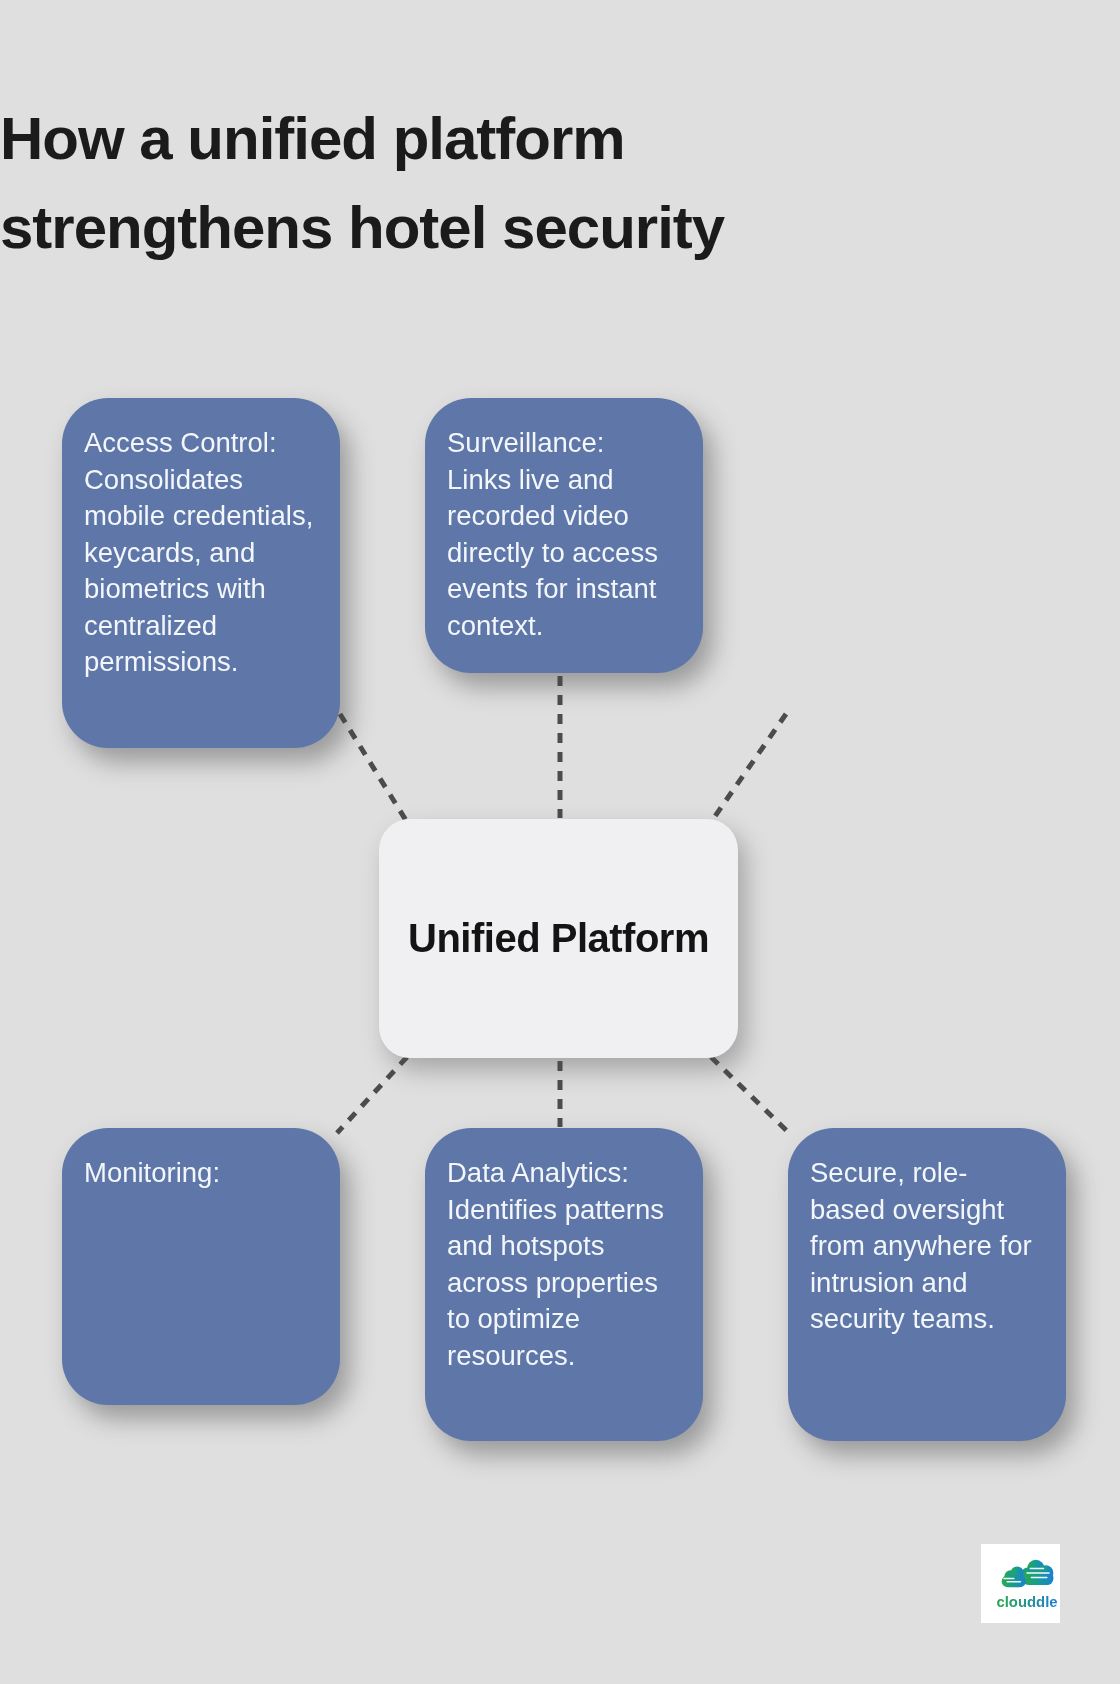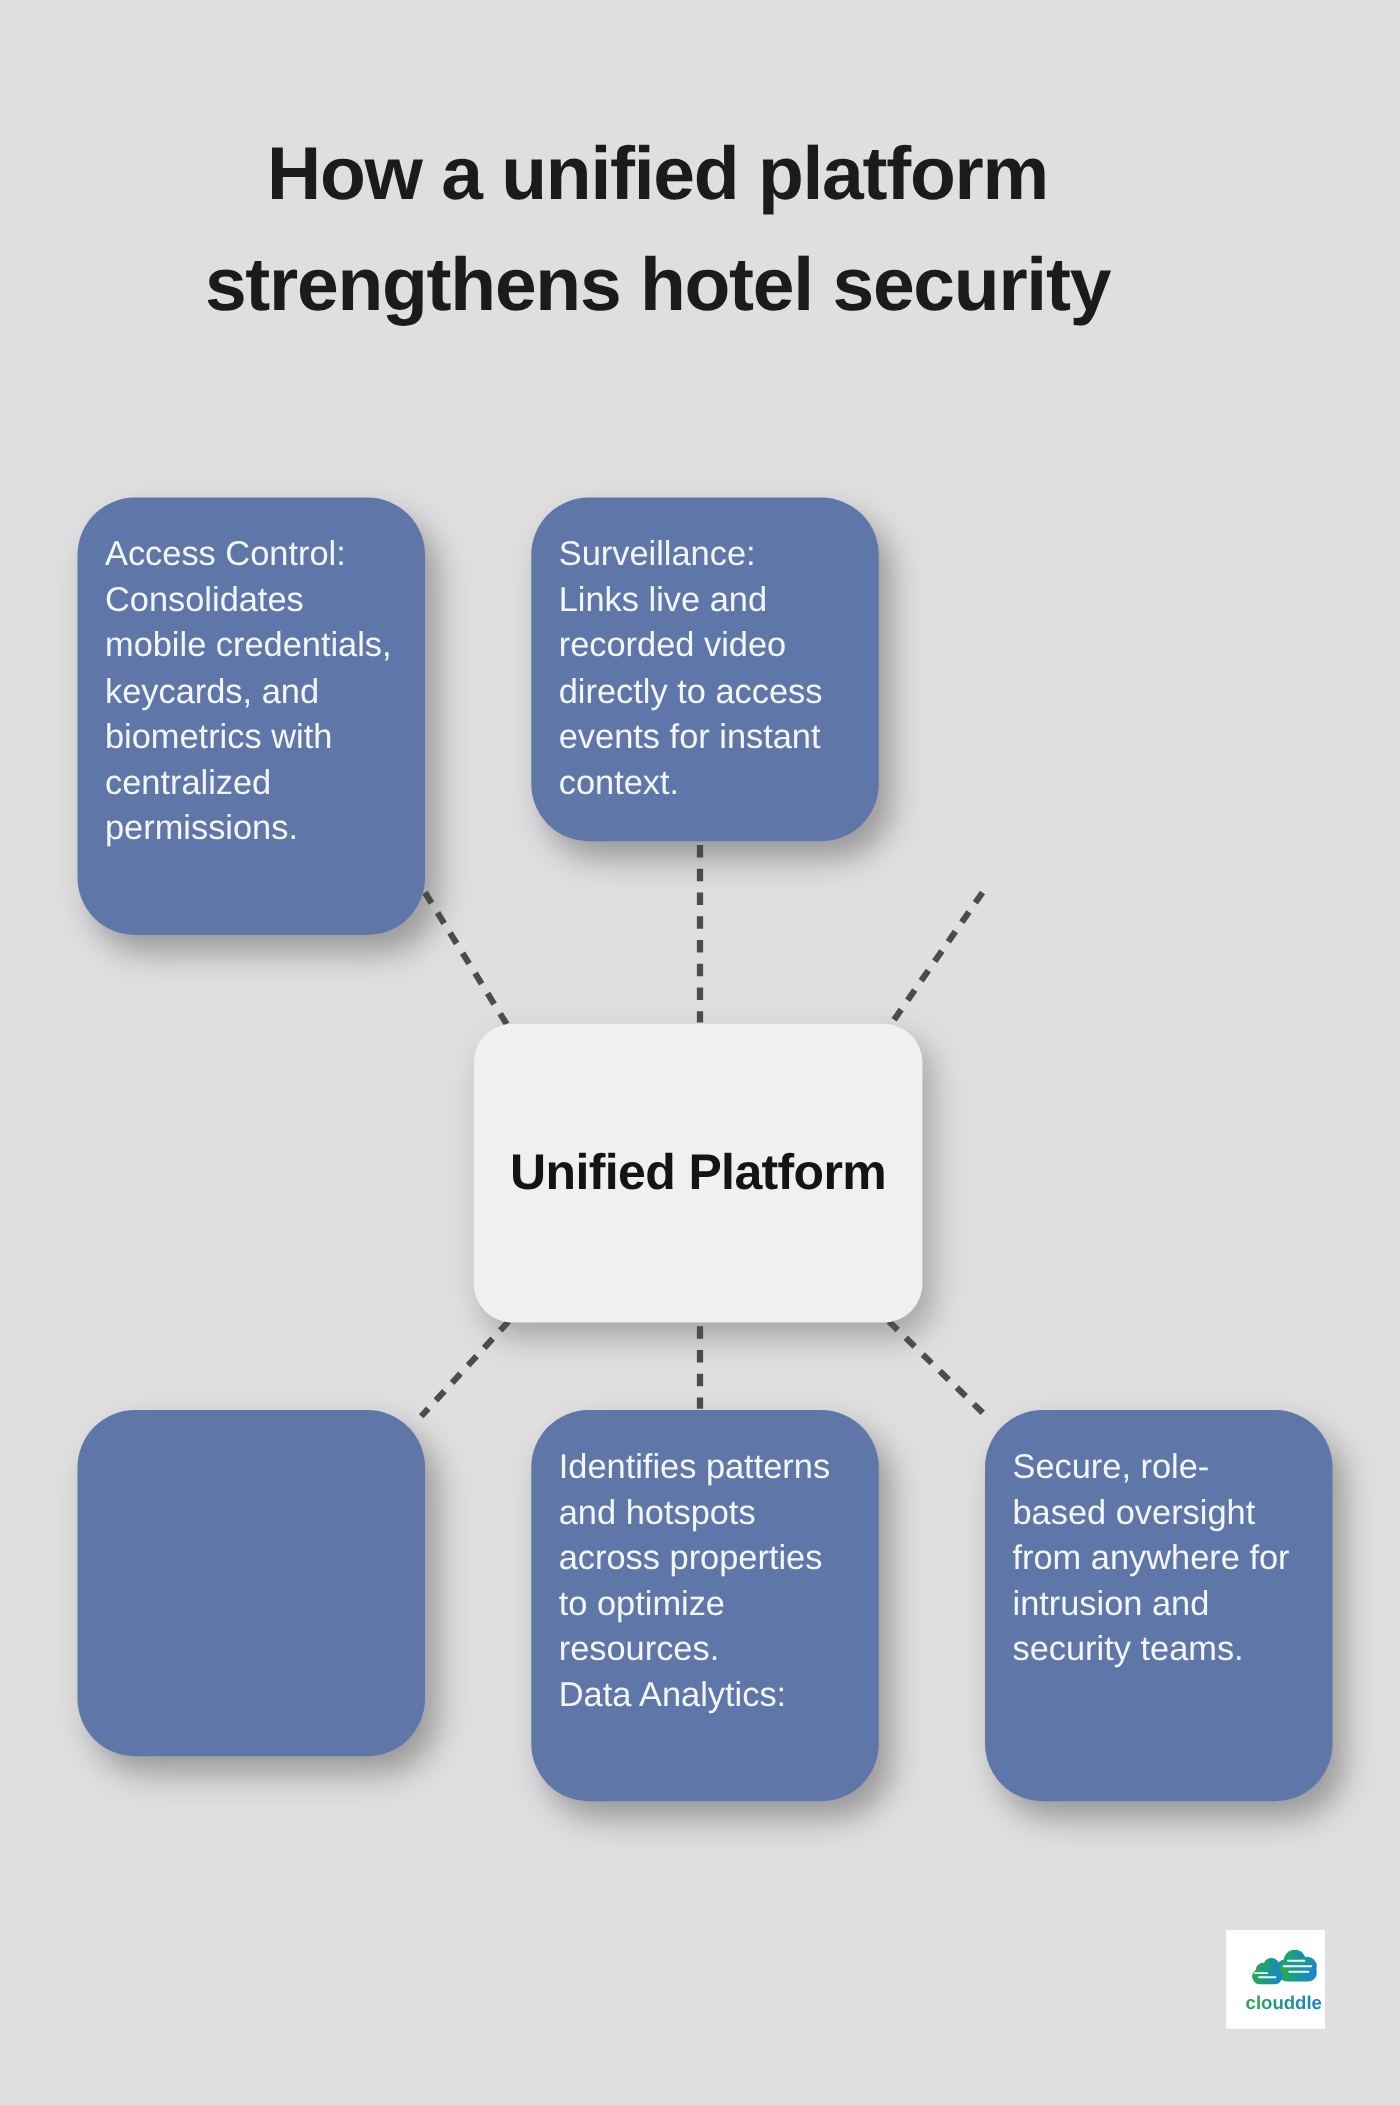--- a/index.html
+++ b/index.html
@@ -3,21 +3,21 @@
 <meta charset="utf-8">
 <style>
   html,body { margin:0; padding:0; background:#c9c9c9; }
   .canvas {
     position:relative; width:1120px; height:1684px; overflow:hidden;
     background:#dfdfe0;
     font-family:"Liberation Sans", sans-serif;
   }
   .title {
     position:absolute; top:94px; left:0; width:1052px;
-    text-align:center; font-weight:bold; font-size:60px; line-height:89px;
+    text-align:left; font-weight:bold; font-size:60px; line-height:89px;
     letter-spacing:-1px; color:#1b1b1b;
   }
   .connectors { position:absolute; left:0; top:0; }
   .connectors line { stroke:#4c4c4c; stroke-width:5; stroke-dasharray:10 9; }
   .node {
     position:absolute; width:278px; box-sizing:border-box;
     background:#5e77a8; border-radius:46px;
     box-shadow:10px 14px 24px rgba(70,70,70,0.45);
     color:#f3f6fa; font-size:27.5px; line-height:36.5px;
     padding:27px 26px 27px 22px;
@@ -71,25 +71,26 @@
     <div>Surveillance:</div>
     <div>Links live and recorded video directly to access events for instant context.</div>
   </div>
 
 
   <div class="center-node">
     <div class="center-label">Unified Platform</div>
   </div>
 
   <div class="node n4">
+    <div>Monitoring:</div>
   </div>
 
   <div class="node n5">
+    <div>Data Analytics:</div>
     <div>Identifies patterns and hotspots across properties to optimize resources.</div>
-    <div>Data Analytics:</div>
   </div>
 
   <div class="node n6">
     <div>Secure, role-based oversight from anywhere for intrusion and security teams.</div>
   </div>
 
   <div class="logo-card">
     <svg width="66" height="60" viewBox="0 0 60 54">
       <defs>
         <linearGradient id="cloudGrad" x1="0" y1="0" x2="1" y2="0">

